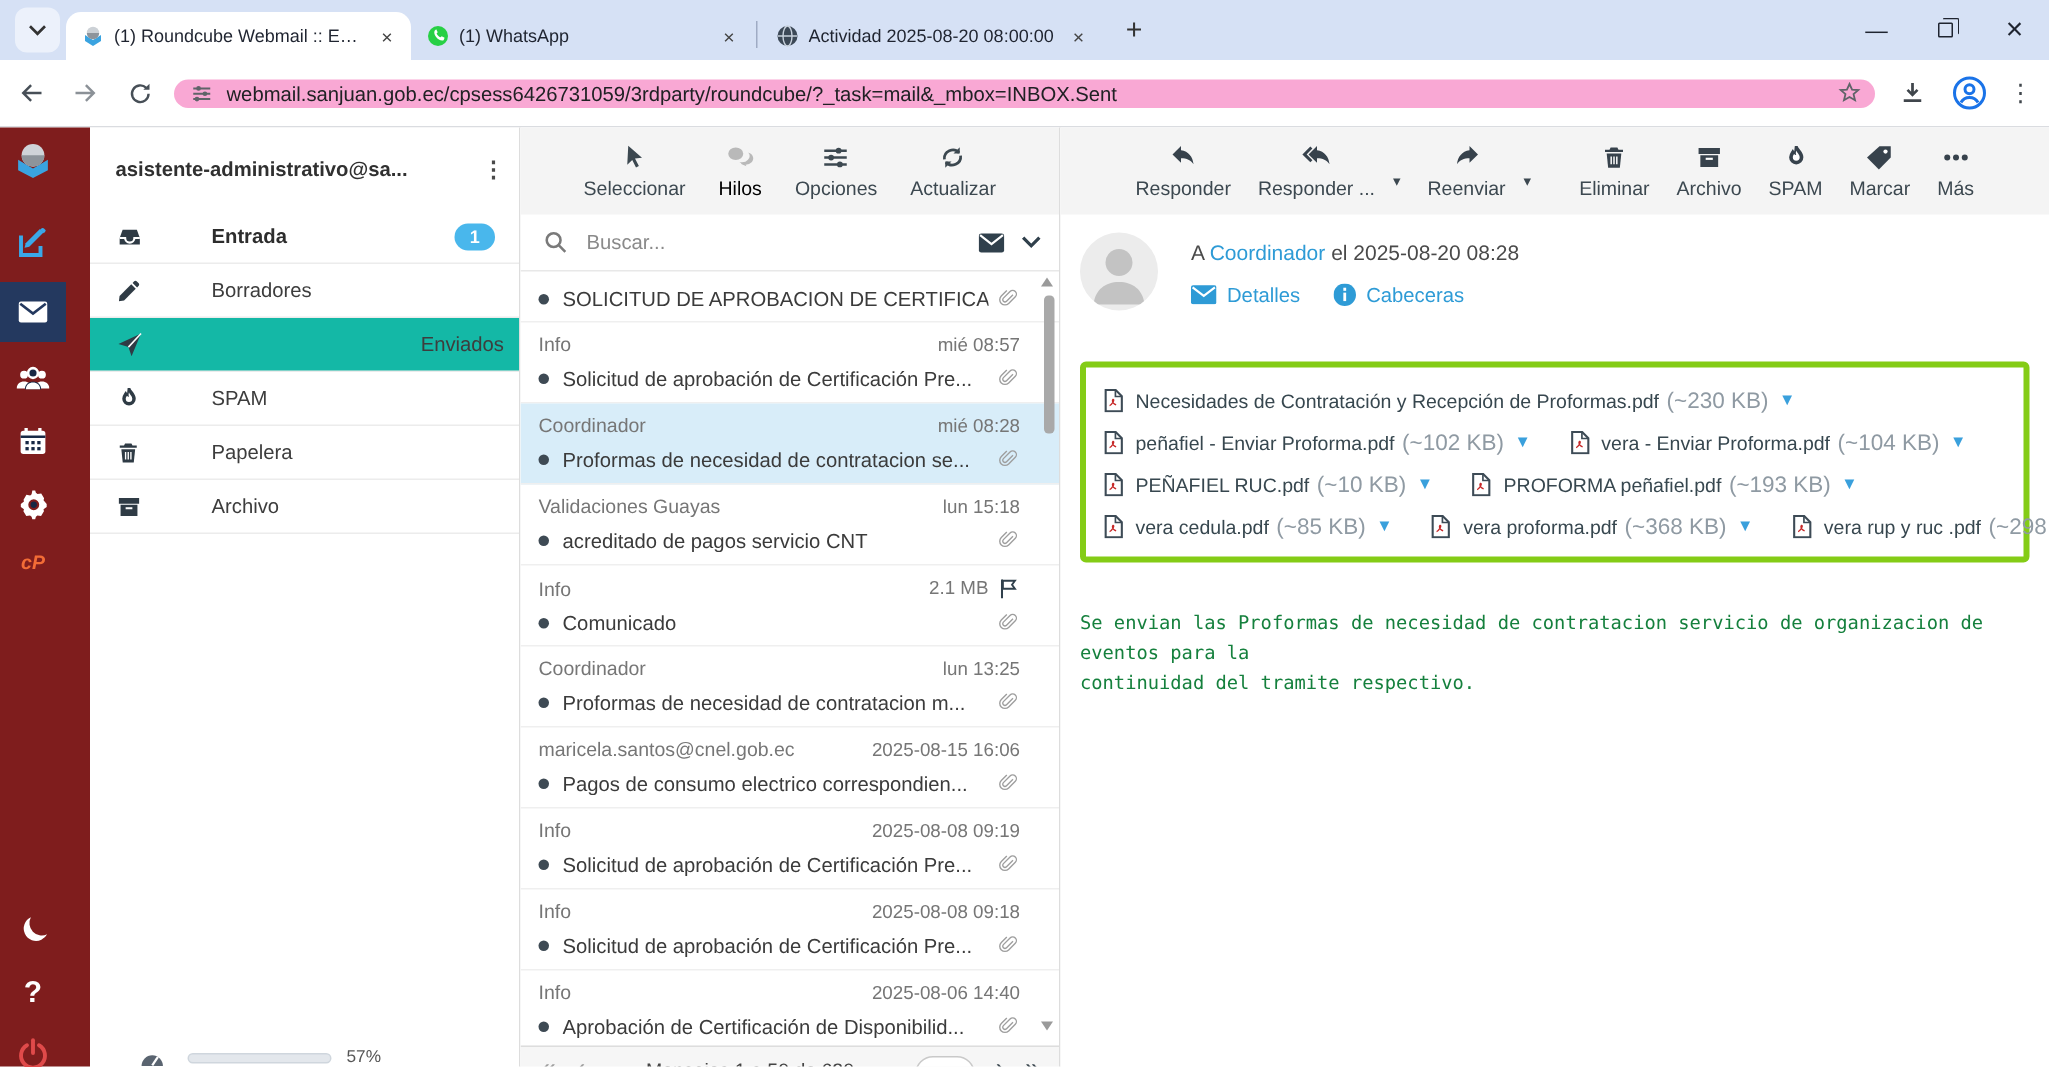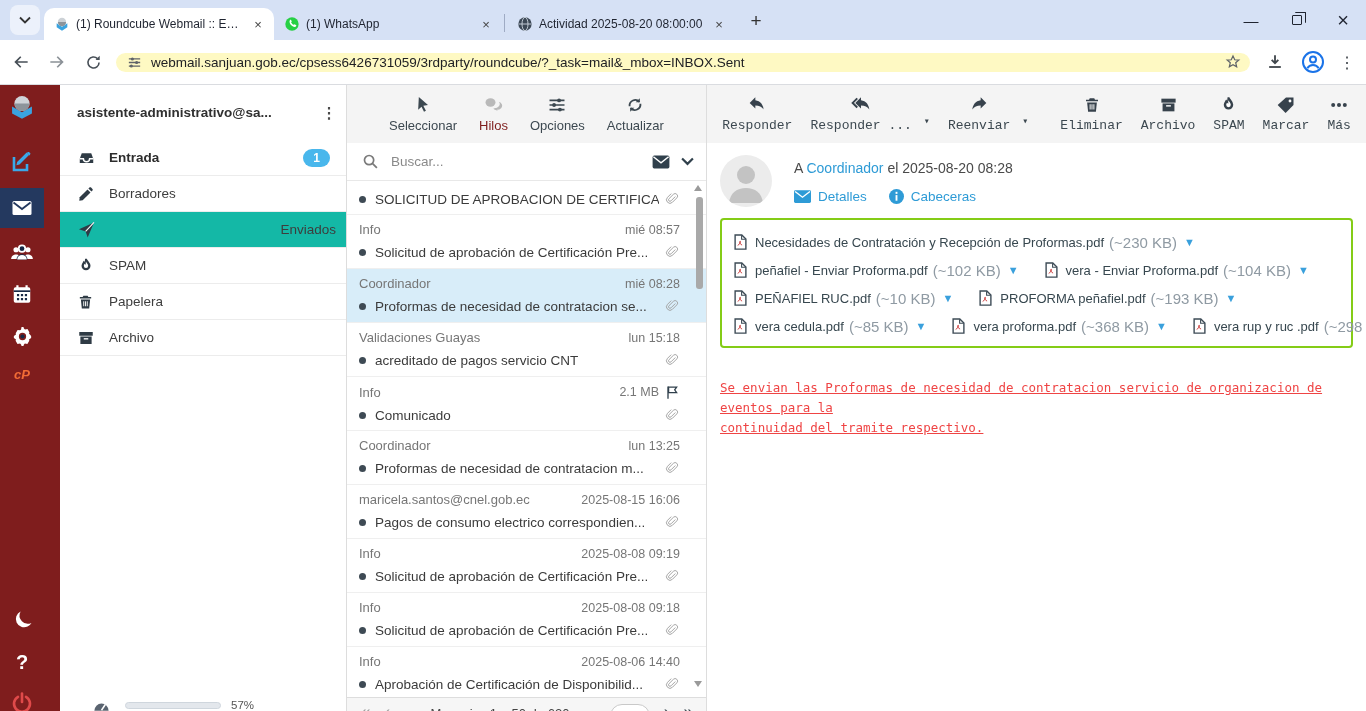--- a/index.html
+++ b/index.html
@@ -17,56 +17,56 @@
   .tab .tclose{width:16px;height:16px;border-radius:8px;display:flex;align-items:center;justify-content:center;font-size:13px;color:#444;}
   .tabdiv{width:1px;height:18px;background:#9fabc4;margin:0 2px 8px 2px;}
   .newtab{width:26px;height:26px;margin:0 0 6px 8px;font-size:19px;color:#333;display:flex;align-items:center;justify-content:center;}
   .wincontrols{margin-left:auto;display:flex;align-items:center;height:40px;}
   .winbtn{width:46px;height:40px;display:flex;align-items:center;justify-content:center;color:#1f2430;font-size:15px;}
   .restore-glyph{width:10px;height:10px;border:1.4px solid #1f2430;border-radius:1px;position:relative;}
   .restore-glyph:before{content:"";position:absolute;left:2px;top:-4px;width:10px;height:10px;border:1.4px solid #1f2430;border-left:none;border-bottom:none;border-radius:1px;}
 
   .urlbar{position:absolute;left:0;top:40px;width:1366px;height:45px;background:#fff;border-bottom:1px solid #dadce0;display:flex;align-items:center;}
   .navbtn{width:30px;height:30px;margin-left:6px;display:flex;align-items:center;justify-content:center;}
-  .omnibox{flex:1;height:19px;margin:0 10px 0 8px;background:#fef9c3;border-radius:15px;display:flex;align-items:center;padding:0 8px 0 10px;}
+  .omnibox{flex:1;height:19px;margin:0 10px 0 8px;background:#f9a8d4;border-radius:15px;display:flex;align-items:center;padding:0 8px 0 10px;}
   .omnibox .url{flex:1;font-size:13.5px;color:#202124;margin-left:8px;white-space:nowrap;overflow:hidden;}
   .chromebtn{width:30px;height:30px;margin-right:8px;display:flex;align-items:center;justify-content:center;}
 
   
   .app{position:absolute;left:0;top:85px;width:1366px;height:626px;display:flex;}
 
   
   .rail{position:relative;width:60px;background:#7f1d1d;flex:none;}
   .rail .ric{position:absolute;left:0;width:44px;display:flex;align-items:center;justify-content:center;}
   .rail .active-block{position:absolute;left:0;top:103px;width:44px;height:40px;background:#24395f;}
   .cp-logo{font-size:13px;font-weight:bold;font-style:italic;color:#f26c36;}
   .moon-glyph,.help-glyph{color:#fff;font-size:20px;font-weight:bold;}
 
   
   .folders{position:relative;width:287px;background:#fff;border-right:1px solid #ddd;flex:none;overflow:hidden;}
   .acct{display:flex;align-items:center;height:55px;padding:0 8px 0 17px;}
   .acct .aname{flex:1;font-size:13.5px;font-weight:bold;color:#303030;white-space:nowrap;overflow:hidden;}
   .kebab{color:#4a4a4a;font-size:15px;font-weight:bold;letter-spacing:0;width:18px;text-align:center;}
-  .frow{display:flex;align-items:center;height:36px;padding:0 10px 0 17px;border-bottom:1px solid #ececec;}
+  .frow{display:flex;align-items:center;height:36px;padding:0 10px 0 17px;border-bottom:1px solid #ececec;gap:32px;}
   .frow .ficon{width:19px;margin-right:13px;}
   .frow .flabel{flex:1;font-size:13.5px;color:#3d3d3d;}
   .frow.sel{background:#14b8a6;text-align:right;}
   .frow.b1 .flabel{font-weight:bold;color:#2d2d2d;}
   .badge{background:#49b7ec;color:#fff;font-size:12px;font-weight:bold;border-radius:9px;min-width:27px;height:18px;display:flex;align-items:center;justify-content:center;margin-right:6px;}
   .quota{position:absolute;left:0;top:612px;width:241px;display:flex;align-items:center;padding-left:32px;}
   .qbar{width:96px;height:7px;border-radius:3.5px;background:#e3e7ec;margin-left:14px;overflow:hidden;border:1px solid #cfd6dd;}
   .qfill{height:100%;background:#6cbdea;}
   .qtext{font-size:11.5px;color:#555;margin-left:10px;}
 
   
   .listpane{position:relative;width:360px;background:#fff;border-right:1px solid #ddd;flex:none;overflow:hidden;}
   .ltoolbar{height:58px;background:#f4f4f4;display:flex;align-items:center;justify-content:center;gap:22px;}
   .tbtn{display:flex;flex-direction:column;align-items:center;gap:3px;}
   .tbtn .tlabel{font-size:13px;color:#3c4850;}
-  .tbtn.disabled .tlabel{color:#7f1d1d;text-align:center;}
+  .tbtn.disabled .tlabel{color:#000000;text-align:center;}
   .searchrow{height:38px;display:flex;align-items:center;padding:0 12px 0 15px;border-bottom:1px solid #e8e8e8;}
   .searchrow input{flex:1;border:none;outline:none;font-size:13.5px;color:#444;margin-left:10px;font-family:"Liberation Sans",sans-serif;background:transparent;}
   .searchrow input::placeholder{color:#8a8a8a;}
   .scope{display:flex;align-items:center;gap:10px;}
   .mlist{position:relative;}
   .mrow{height:54px;padding:7px 26px 0 12px;border-bottom:1px solid #efefef;}
   .mrow.partial{height:34px;padding-top:3px;}
   .mrow.selected{background:#d8edf9;}
   .ml1{display:flex;align-items:center;}
   .msender{flex:1;font-size:13px;color:#767676;white-space:nowrap;overflow:hidden;text-overflow:ellipsis;}
@@ -80,39 +80,39 @@
   .varrow-up{position:absolute;right:4px;top:100px;width:0;height:0;border-left:4px solid transparent;border-right:4px solid transparent;border-bottom:6px solid #9a9a9a;}
   .varrow-dn{position:absolute;right:4px;top:596px;width:0;height:0;border-left:4px solid transparent;border-right:4px solid transparent;border-top:6px solid #9a9a9a;}
   .lfooter{position:absolute;left:0;top:612px;width:360px;height:40px;background:#f6f6f6;border-top:1px solid #ddd;display:flex;align-items:flex-start;padding:6px 14px 0 14px;gap:14px;}
   .pgarrow{font-size:17px;line-height:15px;color:#9e9e9e;}
   .pgarrow.dark{color:#3c4850;}
   .pgtext{flex:1;text-align:center;font-size:13px;color:#444;padding-top:2px;white-space:nowrap;}
   .pginput{width:40px;height:24px;border:1px solid #c9c9c9;border-radius:12px;text-align:center;font-size:13px;color:#444;background:#fff;font-family:"Liberation Sans",sans-serif;}
 
   
   .content{position:relative;flex:1;background:#fff;overflow:hidden;}
-  .ctoolbar{height:58px;background:#f4f4f4;display:flex;align-items:center;justify-content:center;gap:18px;font-family:Liberation Mono, monospace;}
+  .ctoolbar{height:58px;background:#f4f4f4;display:flex;align-items:center;justify-content:center;gap:18px;}
   .caret{font-size:10px;color:#3c4850;align-self:flex-end;margin:0 0 16px -6px;}
   .gapL{margin-left:14px;}
   .subject{margin:16px 14px 0 13px;max-width:672px;font-size:19.5px;line-height:26px;font-weight:bold;color:#3c4043;}
   .extlink{display:inline-block;vertical-align:-2px;margin-left:6px;}
   .senderblk{display:flex;margin:12px 14px 0 13px;}
   .avatar{width:52px;height:52px;border-radius:50%;background:#ececec;overflow:hidden;flex:none;display:flex;align-items:center;justify-content:center;}
   .sinfo{margin-left:22px;padding-top:5px;}
   .toline{font-size:14px;color:#4a4a4a;}
   .toline .lnk{color:#2e9bd6;}
   .sactions{display:flex;align-items:center;gap:22px;margin-top:13px;}
   .sact{display:flex;align-items:center;gap:7px;font-size:13.5px;color:#2e9bd6;}
-  .attbox{margin:11px 13px 0 13px;border:2px solid #84cc16;border-radius:4px;padding:3px 12px 11px 12px;}
+  .attbox{margin:34px 13px 0 13px;border:4px solid #84cc16;border-radius:4px;padding:3px 12px 11px 12px;}
   .attrow{display:flex;align-items:center;gap:26px;margin-top:10px;height:18px;}
   .att{display:flex;align-items:center;white-space:nowrap;}
   .att .aname{font-size:13px;color:#37474f;margin-left:8px;}
   .att .asize{font-size:15px;color:#8f9aa3;margin-left:5px;}
   .att .acaret{font-size:11px;color:#3aa0dc;margin-left:7px;}
-  .mbody{margin:30px 14px 0 13px;font-family:"DejaVu Sans Mono",monospace;font-size:12.5px;line-height:20px;color:#ef4444;white-space:pre-line;text-decoration:underline;}
+  .mbody{margin:30px 14px 0 13px;font-family:"DejaVu Sans Mono",monospace;font-size:12.5px;line-height:20px;color:#15803d;white-space:pre-line;}
 </style>
 </head>
 <body>
 
 <div class="tabstrip">
   <div class="tabsearch">
     <svg width="12" height="8" viewBox="0 0 12 8">
         <path d="M1 1.5l5 5 5-5" stroke="#333" stroke-width="1.8" fill="none"></path>
       </svg>
   </div>

